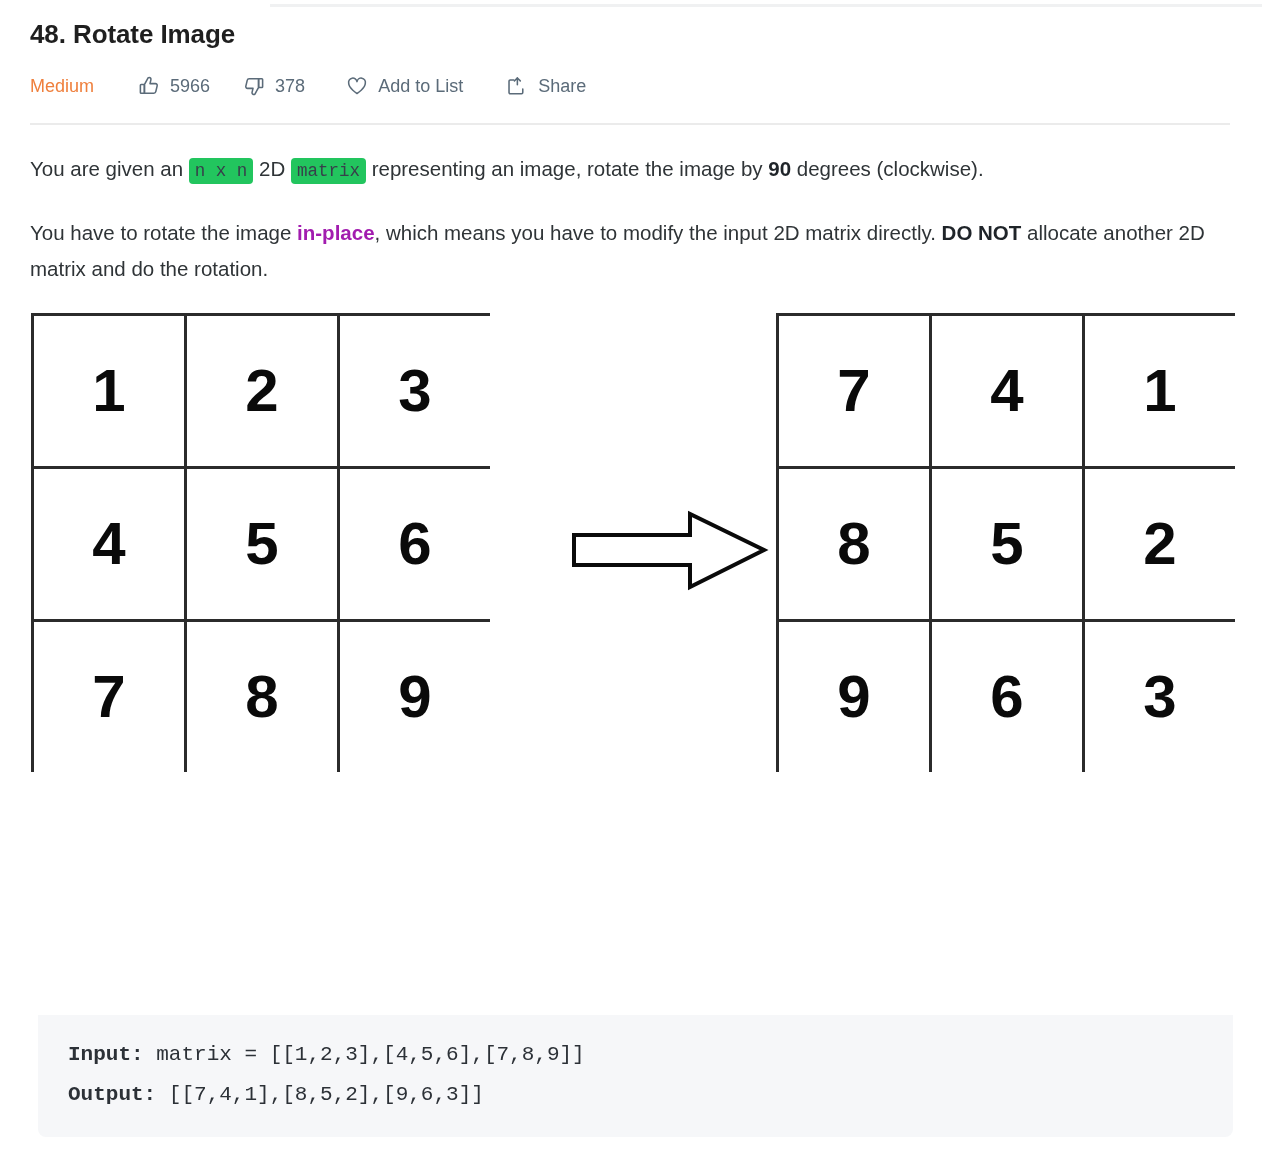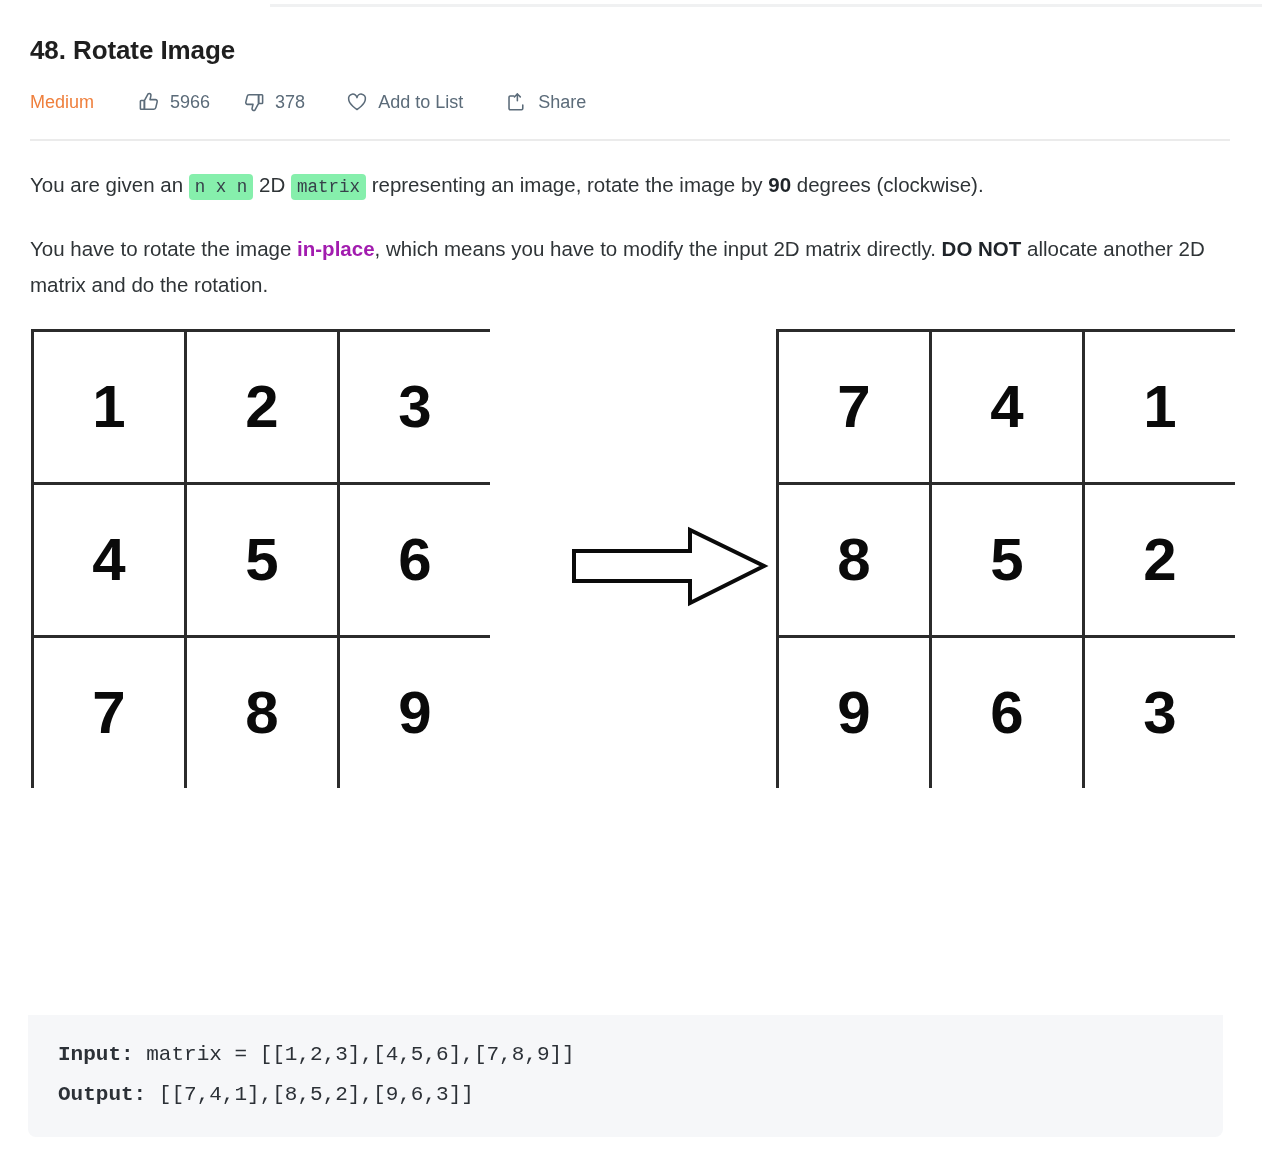--- a/index.html
+++ b/index.html
@@ -22,21 +22,21 @@
   .top-hairline {
     position: absolute;
     top: 4px;
     left: 270px;
     right: 0;
     height: 3px;
     background: #f0f1f2;
   }
 
   .page {
-    padding: 33px 32px 0 30px;
+    padding: 17px 32px 0 30px;
   }
 
   
   .problem-title {
     font-size: 26px;
     font-weight: bold;
     line-height: 34px;
     color: #1f1f1f;
     margin: 0 0 22px 0;
     letter-spacing: -0.1px;
@@ -85,21 +85,21 @@
   
   .desc p {
     font-size: 20.5px;
     line-height: 36px;
     color: #2f3437;
     margin: 0 0 26px 0;
   }
   .desc p:last-child { margin-bottom: 0; }
   code.inline {
     font-family: "Liberation Mono", "DejaVu Sans Mono", monospace;
-    background: #86efac;
+    background: #22c55e;
     color: #37404a;
     font-size: 17.5px;
     padding: 3px 6px;
     border-radius: 4px;
     white-space: pre;
   }
   b, strong { font-weight: bold; color: #1f2429; }
   .inplace {
     color: #a21caf;
     font-weight: bold;
@@ -149,21 +149,21 @@
     position: absolute;
     left: 540px;
     top: 195px;
     width: 200px;
     height: 85px;
   }
 
   
   .code-block {
     position: absolute;
-    left: 28px;
+    left: 38px;
     top: 1015px;
     width: 1195px;
     background: #f6f7f9;
     border-radius: 0 0 8px 8px;
     padding: 20px 0 22px 30px;
   }
   .code-line {
     font-family: "Liberation Mono", "DejaVu Sans Mono", monospace;
     font-size: 21px;
     line-height: 40px;

